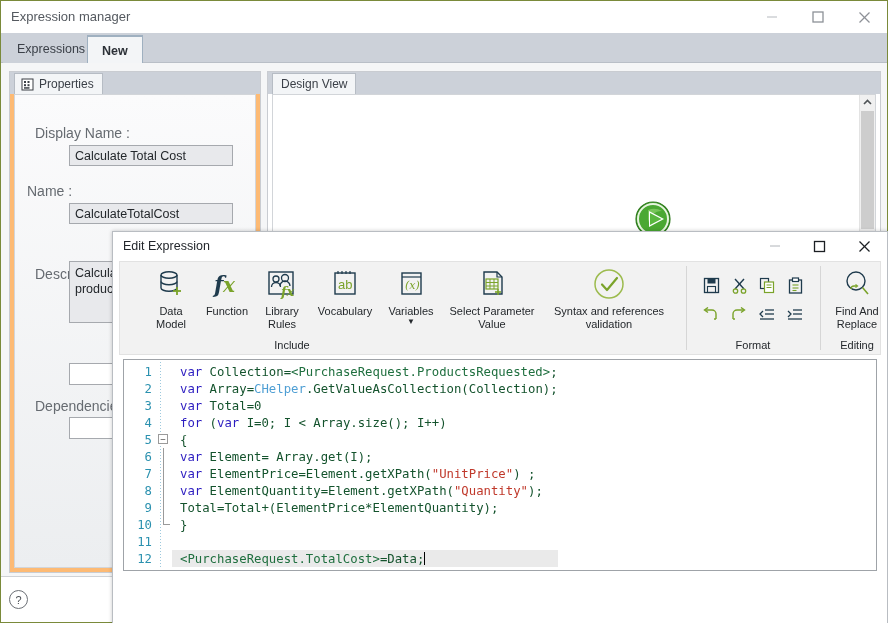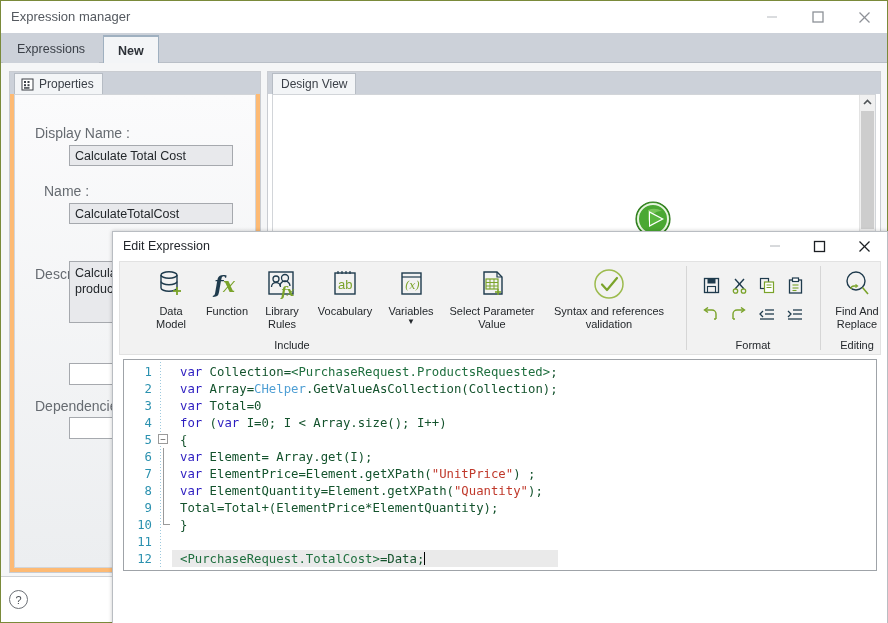--- a/index.html
+++ b/index.html
@@ -67,21 +67,21 @@
     height: 28px;
     line-height: 28px;
     padding: 0 14px;
     font-size: 12.5px;
     color: #3b4048;
     box-sizing: border-box;
     text-align: center;
   }
   .tab.inactive { left: 2px; background: #ccd1d9; }
   .tab.active {
-    left: 102px;
+    left: 86px;
     background: #f3f5f7;
     border: 1px solid #9fb0c0;
     border-bottom: none;
     border-top: 2px solid #9fb0c0;
     font-weight: bold;
     color: #2d3238;
   }
 
   
   .content {
@@ -471,21 +471,21 @@
               </svg>
             </span>
             <span>Properties</span>
           </div>
         </div>
         <div class="props-body">
 
           <div class="fld-label" style="left:20px; top:30px;">Display Name :</div>
           <div class="fld-input" style="left:54px; top:50px; width:164px; height:21px;">Calculate Total Cost</div>
 
-          <div class="fld-label" style="left:29px; top:88px;">Name :</div>
+          <div class="fld-label" style="left:12px; top:88px;">Name :</div>
           <div class="fld-input" style="left:54px; top:108px; width:164px; height:21px;">CalculateTotalCost</div>
 
           <div class="fld-label" style="left:20px; top:162px;margin-top:9px;">Description :</div>
           <div class="fld-input" style="left:54px; top:166px; width:164px; height:62px; line-height:16px;">Calculate
 products</div>
 
           <div class="fld-btn white" style="left:54px; top:268px; width:164px; height:22px;"></div>
 
           <div class="fld-label" style="left:20px; top:303px;">Dependencies :</div>
           <div class="fld-btn" style="left:54px; top:322px; width:164px; height:22px;">Vie</div>

